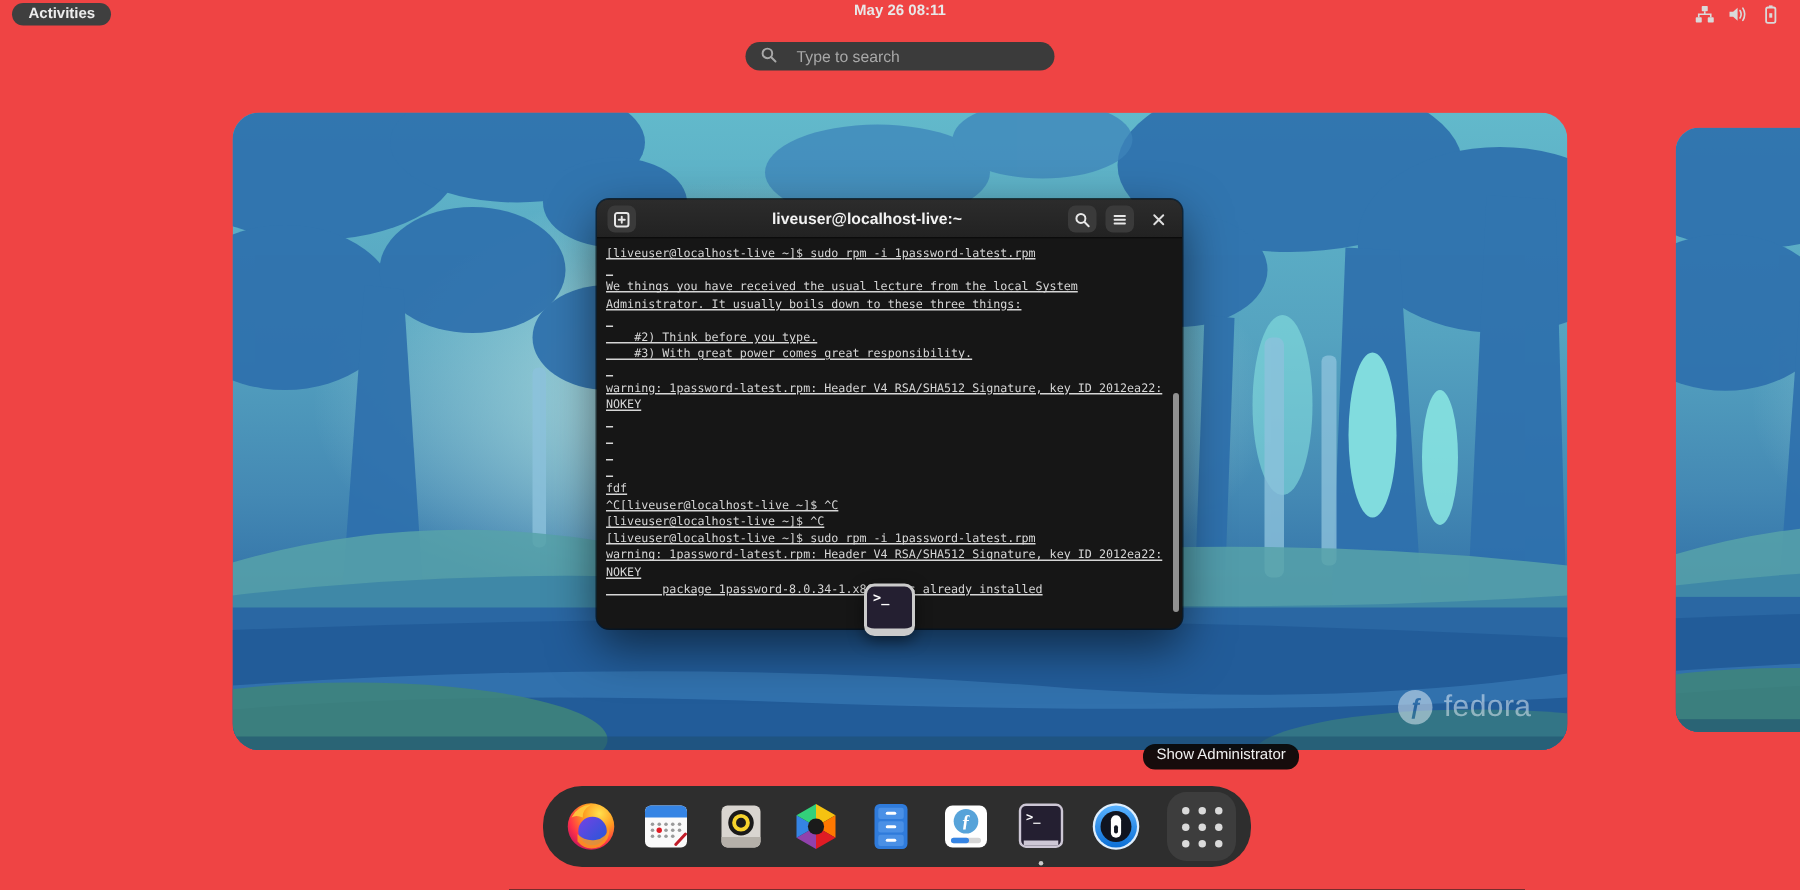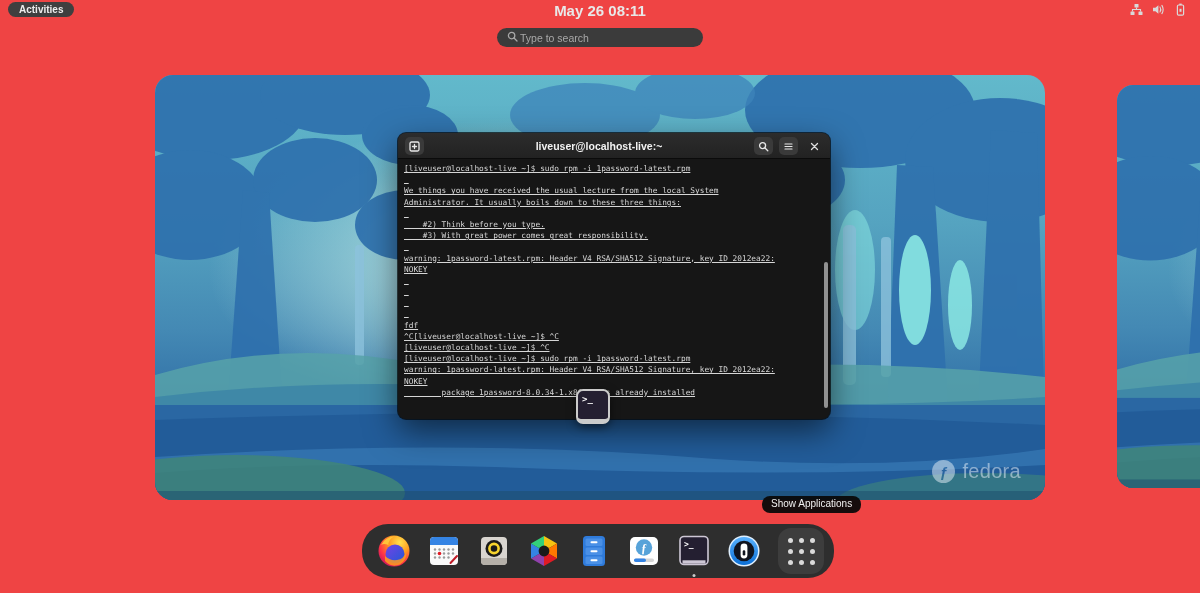--- a/index.html
+++ b/index.html
@@ -5,42 +5,42 @@
   * { margin:0; padding:0; box-sizing:border-box; }
   html,body { background:#1a1a1a; }
   .screen { position:relative; width:1200px; height:593px; background:#ef4444; overflow:hidden;
             font-family:"Liberation Sans", sans-serif; }
 
   
   .topbar { position:absolute; left:0; top:0; width:100%; height:18px; }
   .activities { position:absolute; left:8px; top:2px; height:15px; padding:0 11px; background:#3f3f3f;
                 border-radius:999px; color:#ededed; font-size:10px; font-weight:700; line-height:15px; cursor:default; }
   .clock { position:absolute; left:0; right:0; top:2px; text-align:center; color:#e8e8e8;
-           font-size:15px; font-weight:700; }
+           font-size:10px; font-weight:700; }
   .status { position:absolute; right:13px; top:2px; display:flex; gap:9px; align-items:center; height:14px; }
   .status svg { display:block; }
 
   
   .searchbar { position:absolute; left:497px; top:28px; width:206px; height:19px; background:#3b3b3b;
-               border-radius:10px; display:flex; align-items:center; gap:2px; padding-left:10px;
+               border-radius:10px; display:flex; align-items:center; gap:13px; padding-left:10px;
                color:#a8a8a8; font-size:10.5px; }
 
   
   .ws-main { position:absolute; left:155px; top:75px; width:890px; height:425px; border-radius:18px; overflow:hidden; }
   .ws-main > svg.wall { width:890px; height:425px; display:block; }
   .ws-next { position:absolute; left:1117px; top:85px; width:83px; height:403px; border-radius:16px 0 0 16px; overflow:hidden; }
   .ws-next > svg.wall { width:844px; height:403px; display:block; }
 
   .watermark { position:absolute; right:24px; bottom:17px; display:flex; align-items:center; gap:7px; opacity:0.5; }
   .wm-circle { width:23px; height:23px; border-radius:50%; background:#e9f2fa; display:flex;
                align-items:center; justify-content:center; color:#2f6da8; font-weight:700; font-size:15px; }
   .wm-text { color:#eef5fb; font-size:20px; letter-spacing:0.3px; }
 
   
-  .term { position:absolute; left:398px; top:133px; width:432px; height:286px; border-radius:8px; background:#161616;
+  .term { position:absolute; left:398px; top:133px; width:390px; height:286px; border-radius:8px; background:#161616;
           box-shadow:0 12px 32px rgba(0,0,0,0.55), 0 0 0 1px rgba(0,0,0,0.65); }
   .term-header { position:absolute; top:0; left:0; right:0; height:26px; background:linear-gradient(#2c2c2c,#222222);
                  border-radius:8px 8px 0 0; border-bottom:1px solid #0b0b0b; }
   .tb-btn { position:absolute; top:4px; width:19px; height:18px; background:#3a3a3a; border-radius:5px;
             display:flex; align-items:center; justify-content:center; cursor:default; }
   .tb-newtab { left:7px; }
   .tb-search { right:57px; }
   .tb-menu   { right:32px; }
   .tb-close  { right:7px; width:17px; background:transparent; }
   .term-title { position:absolute; left:62px; right:92px; top:0; height:26px; line-height:26px; text-align:center;
@@ -254,21 +254,21 @@
           <div class="term-line">warning: 1password-latest.rpm: Header V4 RSA/SHA512 Signature, key ID 2012ea22:</div>
           <div class="term-line">NOKEY</div>
           <div class="term-line">        package 1password-8.0.34-1.x86_64 is already installed</div>
         </div>
     </div>
     <div class="term-scrollbar"></div>
   </div>
 
   <div class="drag-icon">&gt;_</div>
 
-  <div class="tooltip">Show Applications</div>
+  <div class="tooltip">Show Administrator</div>
 
   <div class="dock">
 
     <div class="dock-app" title="Firefox">
       <svg viewBox="0 0 36 36">
         <defs>
           <radialGradient id="fx1" cx="0.68" cy="0.22" r="1">
             <stop offset="0" stop-color="#ffe14d"></stop>
               <stop offset="0.35" stop-color="#ff9a1f"></stop>
             <stop offset="0.65" stop-color="#ff3447"></stop>

